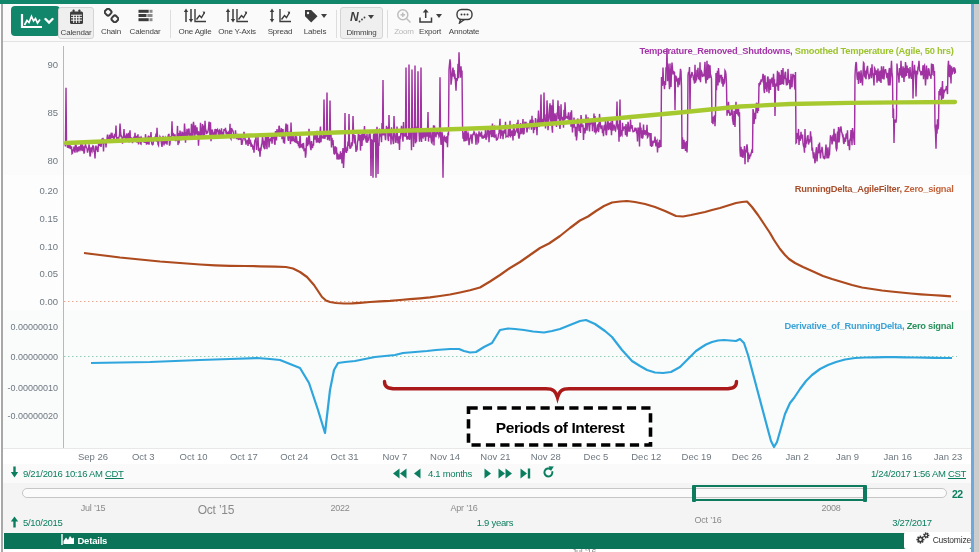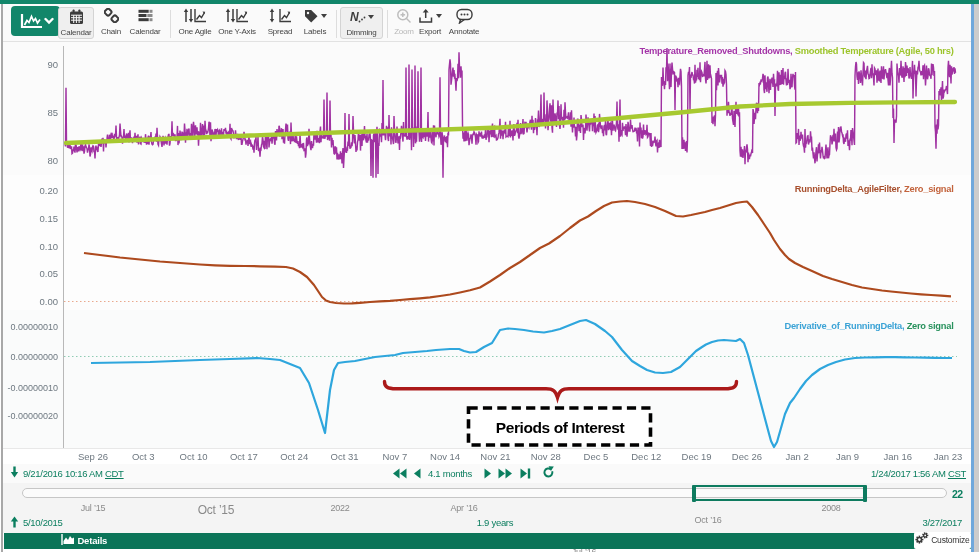--- a/index.html
+++ b/index.html
@@ -26,23 +26,23 @@
   justify-content:center; }
 .caret { display:inline-block; width:0; height:0; border-left:3.5px solid transparent;
   border-right:3.5px solid transparent; border-top:4px solid #404040;
   vertical-align:middle; margin-left:2px; }
 
 #botsec { left:3px; top:464px; width:968px; height:69px; background:#fafafa; }
 #botsec2 { left:3px; top:483px; width:968px; height:50px; background:#f4f4f4; }
 .gtxt { color:#0b7e5f; font-size:9.5px; letter-spacing:-0.3px; }
 #details { left:4px; top:533px; width:967px; height:16px; background:#0b7458;
   color:#fff; font-size:9.5px; font-weight:bold; line-height:16px; letter-spacing:-0.2px; }
-#custbtn { position:absolute; right:0px; top:-1px; width:57px; height:17px;
+#custbtn { position:absolute; right:0px; top:-1px; width:67px; height:17px;
   background:#fff; border-radius:2px; color:#333;
-  font-weight:normal; font-size:8.5px; text-align:left; line-height:16px; letter-spacing:-0.2px; }
+  font-weight:normal; font-size:8.5px; text-align:right; line-height:16px; letter-spacing:-0.2px; }
 </style>
 </head>
 <body>
 <div id="app">
 
   <div id="toolbar" class="abs">
     <div id="mainbtn">
         <svg width="36" height="20" viewBox="0 0 36 20">
           <path d="M4,3 V16 H24" stroke="#fff" stroke-width="2.2" fill="none"></path>
           <polyline points="6.5,14 9,9.5 11,11.5 13.5,5.5 15.5,10 17.5,7.5 19.5,12 22,8.5" stroke="#fff" stroke-width="1.7" fill="none"></polyline>
@@ -289,21 +289,21 @@
   <div class="abs" style="left:439px;top:503px;width:50px;text-align:center;font-size:9px;color:#8a8a8a;letter-spacing:-0.2px;">Apr ’16</div>
   <div class="abs" style="left:559px;top:503px;width:50px;text-align:center;font-size:9px;color:#8a8a8a;letter-spacing:-0.2px;margin-top:44px;">Jul ’16</div>
   <div class="abs" style="left:683px;top:503px;width:50px;text-align:center;font-size:9px;color:#8a8a8a;letter-spacing:-0.2px;margin-top:12px;">Oct ’16</div>
   <div class="abs" style="left:806px;top:503px;width:50px;text-align:center;font-size:9px;color:#8a8a8a;letter-spacing:-0.2px;">2008</div>
   <div class="abs gtxt" style="left:23px;top:517px;">5/10/2015</div>
   <svg class="abs" style="left:10px;top:516px" width="9" height="12" viewBox="0 0 9 12">
       <path d="M4.5,4.5 V11.5" stroke="#0b7e5f" stroke-width="2.4"></path>
       <path d="M0.8,5.5 L4.5,0.5 L8.2,5.5 Z" fill="#0b7e5f"></path>
     </svg>
   <div class="abs gtxt" style="left:445px;top:517px;width:100px;text-align:center;">1.9 years</div>
-  <div class="abs gtxt" style="left:862px;top:517px;width:100px;text-align:right;">3/27/2017</div>
+  <div class="abs gtxt" style="left:862px;top:517px;width:100px;text-align:center;">3/27/2017</div>
 
   <div id="details" class="abs">
     <span style="margin-left:15px;padding-left:42px;"><svg width="14" height="11" viewBox="0 0 14 11" style="vertical-align:-1px">
           <path d="M1,0 V11" stroke="#fff" stroke-width="1.4"></path>
           <path d="M2.5,10 L2.5,7 L5,3.5 L7,6 L9,2 L11,4.5 L13,3.5 V10 Z" fill="#fff"></path>
         </svg> Details</span>
     <div id="custbtn"><svg width="15" height="13" viewBox="0 0 15 13" style="vertical-align:-2px">
           <line x1="5.4" y1="7.6" x2="9.4" y2="7.6" stroke="#3a3a3a" stroke-width="1.5"></line>
           <line x1="5.4" y1="7.6" x2="8.2" y2="10.4" stroke="#3a3a3a" stroke-width="1.5"></line>
           <line x1="5.4" y1="7.6" x2="5.4" y2="11.6" stroke="#3a3a3a" stroke-width="1.5"></line>

